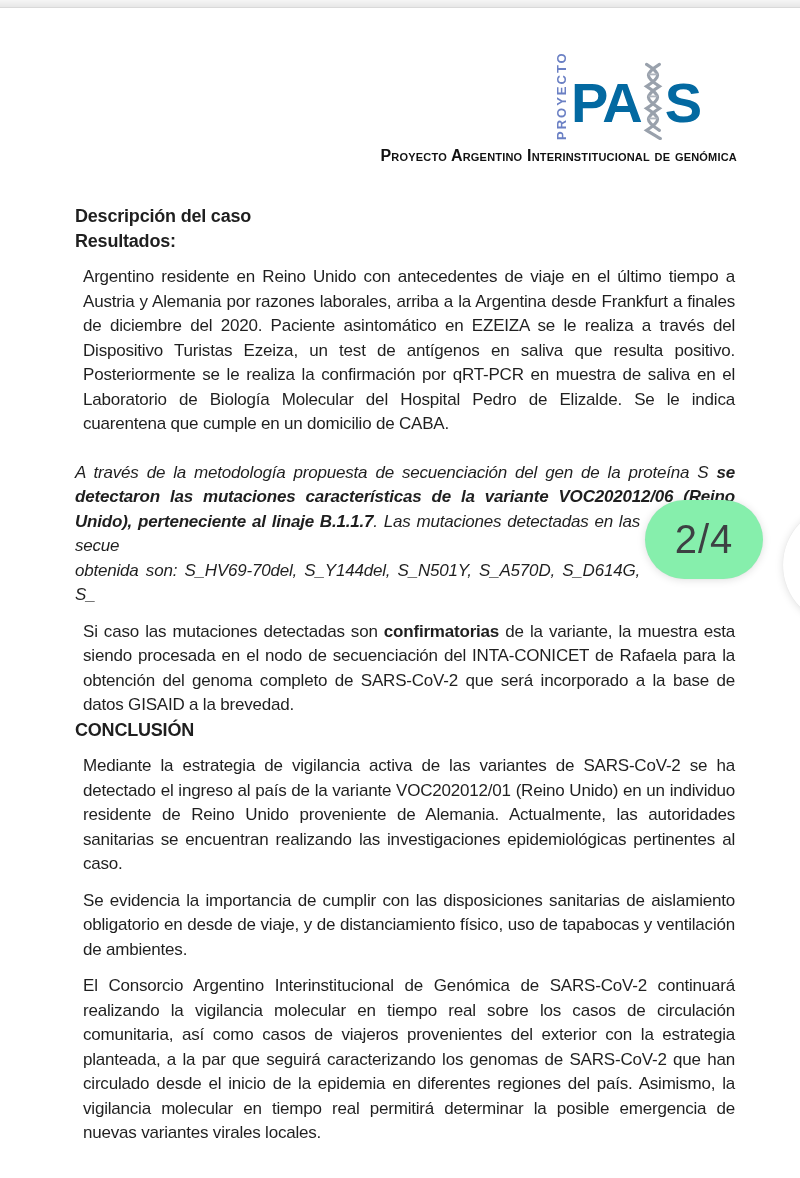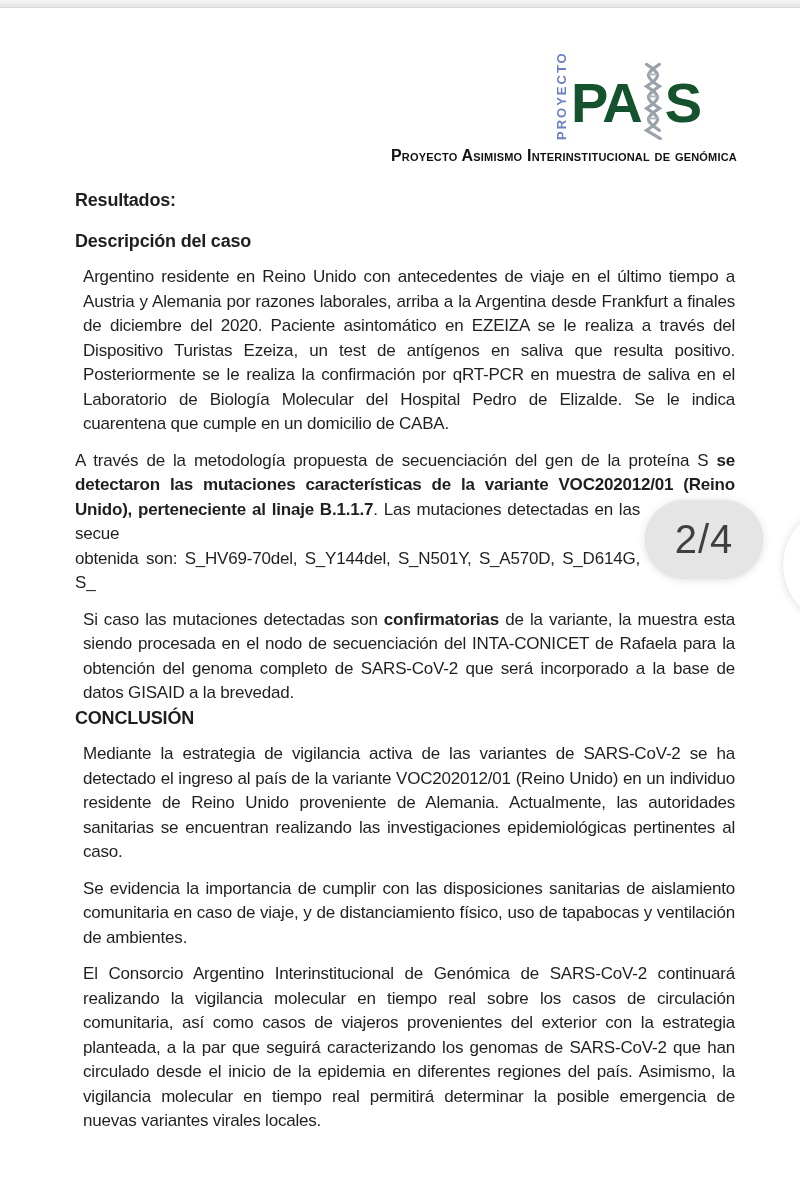--- a/index.html
+++ b/index.html
@@ -21,21 +21,21 @@
   .logo-block {
     position: absolute; top: 60px; right: 100px;
     display: flex; align-items: center; height: 86px;
   }
   .logo-vertical {
     writing-mode: vertical-rl; transform: rotate(180deg);
     font-size: 13px; font-weight: bold; letter-spacing: 2px;
     color: #6b80c4; height: 74px; text-align: center; margin-right: 2px;
   }
   .logo-big {
-    font-size: 56px; font-weight: bold; color: #14532d;
+    font-size: 56px; font-weight: bold; color: #0369a1;
     letter-spacing: -2px; line-height: 74px;
   }
   .logo-dna { width: 22px; height: 78px; margin: 0 1px; }
   
   .org-header {
     position: absolute; top: 146px; right: 63px;
     text-align: right; font-weight: bold; font-variant-caps: small-caps;
     font-size: 16px; line-height: 20px; color: #111111; letter-spacing: 0.2px;
   }
   
@@ -45,26 +45,26 @@
     text-align: justify;
   }
   .h-bold { font-weight: bold; font-size: 18px; margin: 0; }
   .h-case { margin-top: 16px; }
   .para { margin: 12px 0 0 8px; }
   .para-bold { font-weight: normal; }
   .h-conclusion { }
   .jline { text-align: justify; text-align-last: justify; }
   .jline.cut { padding-right: 95px; }
   .jline.last { text-align-last: left; padding-right: 0; }
-  .mut-para { margin-top: 12px; }
+  .mut-para { margin-top: 24px; font-style: italic; }
   b, strong { font-weight: bold; }
   
   .page-badge {
     position: absolute; left: 645px; top: 500px; width: 118px; height: 79px;
-    background: #e5e5e5; border-radius: 40px;
+    background: #86efac; border-radius: 40px;
     box-shadow: 0 1px 8px rgba(0,0,0,0.13), 0 0 1px rgba(0,0,0,0.08);
     display: flex; align-items: center; justify-content: center;
     font-size: 40px; font-weight: 400; color: #3d4043; letter-spacing: 1px;
   }
   .nav-circle {
     position: absolute; left: 783px; top: 505px; width: 120px; height: 120px;
     background: #ffffff; border-radius: 50%;
     box-shadow: 0 1px 8px rgba(0,0,0,0.13), 0 0 1px rgba(0,0,0,0.08);
   }
 </style>
@@ -88,45 +88,45 @@
           <line x1="7" y1="13" x2="17" y2="13"></line>
           <line x1="7" y1="37" x2="17" y2="37"></line>
           <line x1="7" y1="61" x2="17" y2="61"></line>
         </g>
       </svg>
     </span>
     <div class="logo-big">S</div>
   </div>
 
   <div class="org-header">
-    <div>Proyecto Asimismo Interinstitucional de genómica</div>
+    <div>Proyecto Argentino Interinstitucional de genómica</div>
   </div>
 
   <div class="content">
 
+    <p class="h-bold h-case">Descripción del caso</p>
+
     <p class="h-bold">Resultados:</p>
-
-    <p class="h-bold h-case">Descripción del caso</p>
 
     <p class="para">Argentino residente en Reino Unido con antecedentes de viaje en el último tiempo a Austria y Alemania por razones laborales, arriba a la Argentina desde Frankfurt a finales de diciembre del 2020. Paciente asintomático en EZEIZA se le realiza a través del Dispositivo Turistas Ezeiza, un test de antígenos en saliva que resulta positivo. Posteriormente se le realiza la confirmación por qRT-PCR en muestra de saliva en el Laboratorio de Biología Molecular del Hospital Pedro de Elizalde. Se le indica cuarentena que cumple en un domicilio de CABA.</p>
 
     <div class="mut-para">
       <div class="jline"><span>A través de la metodología propuesta de secuenciación del gen de la proteína S </span><strong>se</strong></div>
-      <div class="jline"><strong>detectaron las mutaciones características de la variante VOC202012/01 (Reino</strong></div>
+      <div class="jline"><strong>detectaron las mutaciones características de la variante VOC202012/06 (Reino</strong></div>
       <div class="jline cut"><strong>Unido), perteneciente al linaje B.1.1.7</strong><span>. Las mutaciones detectadas en las secue</span></div>
       <div class="jline cut"><span>obtenida son: S_HV69-70del, S_Y144del, S_N501Y, S_A570D, S_D614G, S_</span></div>
     </div>
 
     <p class="para"><span>Si caso las mutaciones detectadas son </span><strong>confirmatorias</strong><span> de la variante, la muestra esta siendo procesada en el nodo de secuenciación del INTA-CONICET de Rafaela para la obtención del genoma completo de SARS-CoV-2 que será incorporado a la base de datos GISAID a la brevedad.</span></p>
 
     <p class="h-bold h-conclusion">CONCLUSIÓN</p>
 
     <p class="para para-bold">Mediante la estrategia de vigilancia activa de las variantes de SARS-CoV-2 se ha detectado el ingreso al país de la variante VOC202012/01 (Reino Unido) en un individuo residente de Reino Unido proveniente de Alemania. Actualmente, las autoridades sanitarias se encuentran realizando las investigaciones epidemiológicas pertinentes al caso.</p>
 
-    <p class="para para-bold">Se evidencia la importancia de cumplir con las disposiciones sanitarias de aislamiento comunitaria en caso de viaje, y de distanciamiento físico, uso de tapabocas y ventilación de ambientes.</p>
+    <p class="para para-bold">Se evidencia la importancia de cumplir con las disposiciones sanitarias de aislamiento obligatorio en desde de viaje, y de distanciamiento físico, uso de tapabocas y ventilación de ambientes.</p>
 
     <p class="para para-bold">El Consorcio Argentino Interinstitucional de Genómica de SARS-CoV-2 continuará realizando la vigilancia molecular en tiempo real sobre los casos de circulación comunitaria, así como casos de viajeros provenientes del exterior con la estrategia planteada, a la par que seguirá caracterizando los genomas de SARS-CoV-2 que han circulado desde el inicio de la epidemia en diferentes regiones del país. Asimismo, la vigilancia molecular en tiempo real permitirá determinar la posible emergencia de nuevas variantes virales locales.</p>
 
   </div>
 
   <div class="page-badge">
     <span>2/4</span>
   </div>
 
   <div class="nav-circle"></div>

